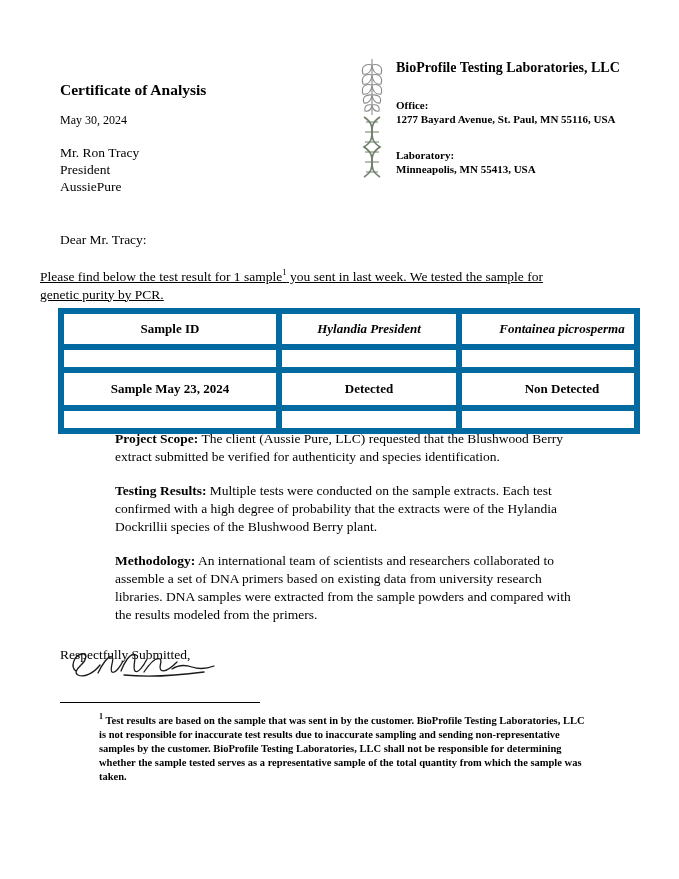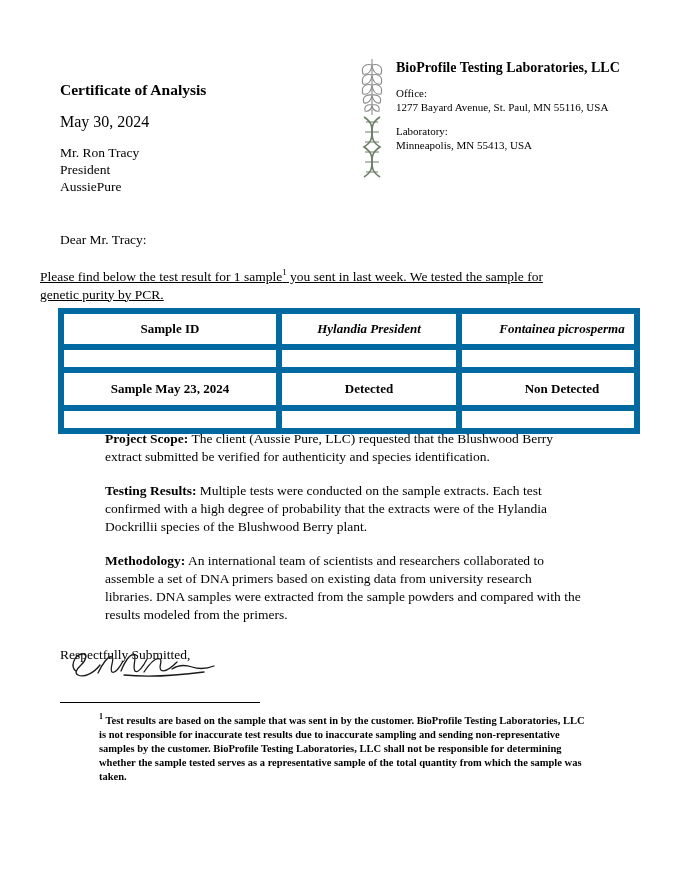--- a/index.html
+++ b/index.html
@@ -34,21 +34,21 @@
     left: 60px;
     top: 33px;
     font-size: 15.5px;
     font-weight: bold;
     font-family: "Liberation Serif", serif;
   }
   .cert-date {
     position: absolute;
     left: 60px;
     top: 65px;
-    font-size: 16px;
+    font-size: 12px;
   }
   .addressee {
     position: absolute;
     left: 60px;
     top: 96px;
     font-size: 13.5px;
     line-height: 17px;
   }
   .addressee div { white-space: nowrap; }
 
@@ -66,23 +66,23 @@
     left: 396px;
     top: 12px;
     width: 270px;
   }
   .company-name {
     font-size: 14px;
     font-weight: bold;
     white-space: nowrap;
   }
   .addr-group {
-    margin-top: 11px;
+    margin-top: 23px;
     font-size: 11px;
-    font-weight: normal;
+    font-weight: bold;
     line-height: 13.5px;
   }
   .addr-group .lbl { display: block; }
   .addr-group .ln { display: block; white-space: nowrap; }
 
   
   .salutation {
     position: absolute;
     left: 60px;
     top: 232px;
@@ -125,21 +125,21 @@
 
   
   .sections {
     position: absolute;
     left: 99px;
     top: 430px;
     width: 482px;
     font-size: 13.5px;
     line-height: 18px;
   }
-  .sections p { margin: 0 0 16px 6px; }
+  .sections p { margin: 0 0 16px 16px; }
   .sections p:last-child { margin-bottom: 0; }
   .sections .lead { font-weight: bold; }
 
   
   .sig-intro {
     position: absolute;
     left: 60px;
     top: 631px;
     font-size: 13.5px;
     margin-top: 16px;

